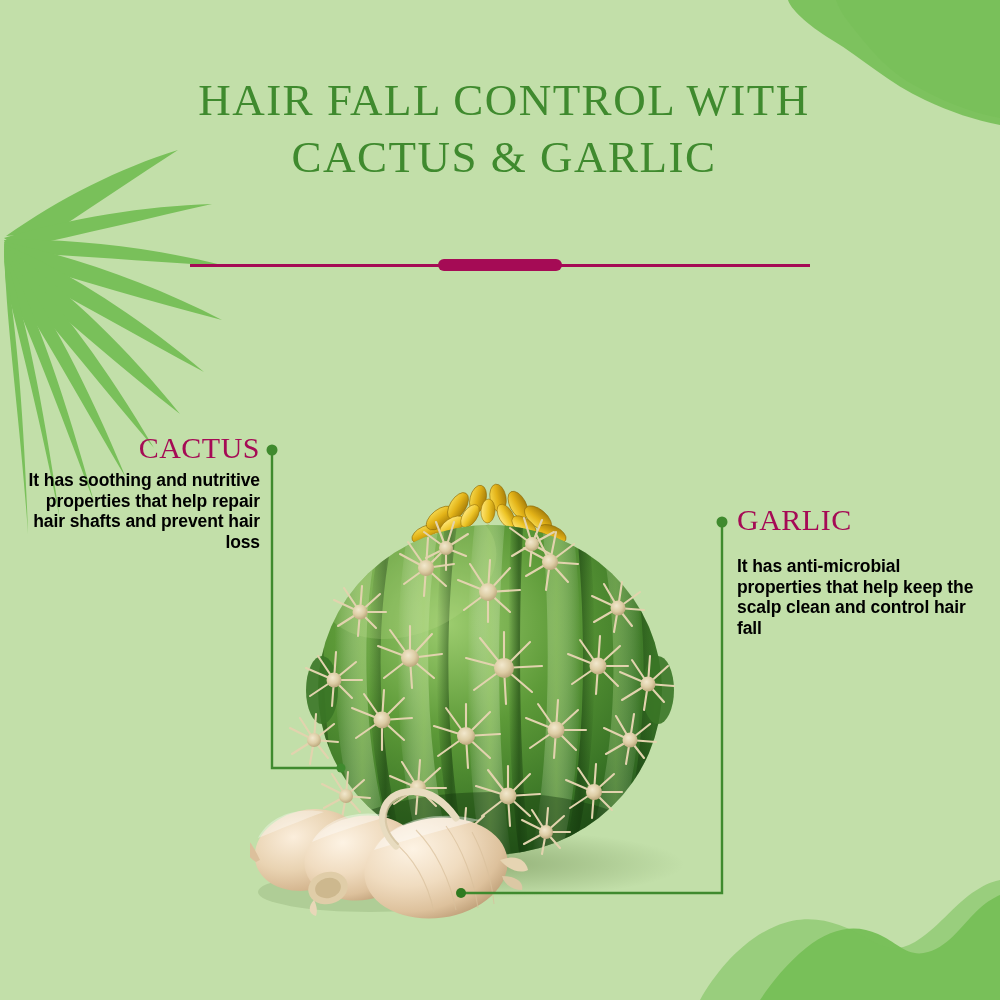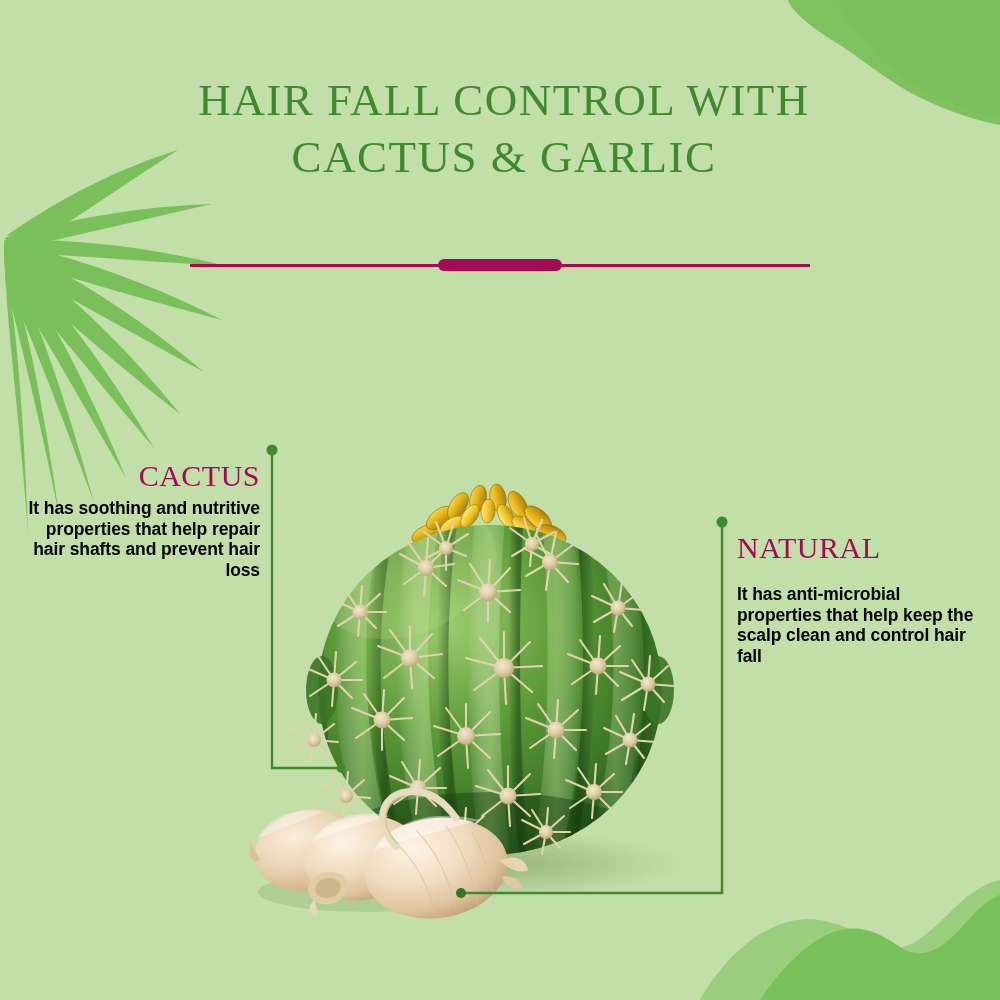--- a/index.html
+++ b/index.html
@@ -43,21 +43,20 @@
   }
 
   
   .callout-title{
     font-family:"Liberation Serif", serif;
     color:#a50b55;
     font-size:30px;
     letter-spacing:0.5px;
     line-height:32px;
     white-space:nowrap;
-    margin-top:28px;
   }
   .callout-body{
     color:#000000;
     font-size:17.5px;
     font-weight:bold;
     line-height:20.5px;
     letter-spacing:-0.1px;
   }
   #callout-cactus{
     position:absolute;left:20px;top:432px;width:240px;text-align:right;
@@ -389,21 +388,21 @@
       </g>
     </g>
   </svg>
 
   <div id="callout-cactus">
     <div class="callout-title">CACTUS</div>
     <div class="callout-body">It has soothing and nutritive properties that help repair hair shafts and prevent hair loss</div>
   </div>
 
   <div id="callout-garlic">
-    <div class="callout-title">NATURAL</div>
+    <div class="callout-title">GARLIC</div>
     <div class="callout-body">It has anti-microbial properties that help keep the scalp clean and control hair fall</div>
   </div>
 
   <svg id="connectors" viewBox="0 0 1000 1000">
 
     <path d="M272,450 L272,768 L341,768" stroke="#3f8a2e" stroke-width="2.4" fill="none"></path>
     <circle cx="272" cy="450" r="5.5" fill="#3f8a2e"></circle>
     <circle cx="341" cy="768" r="4.5" fill="#3f8a2e"></circle>
 
     <path d="M722,522 L722,893 L461,893" stroke="#3f8a2e" stroke-width="2.4" fill="none"></path>

